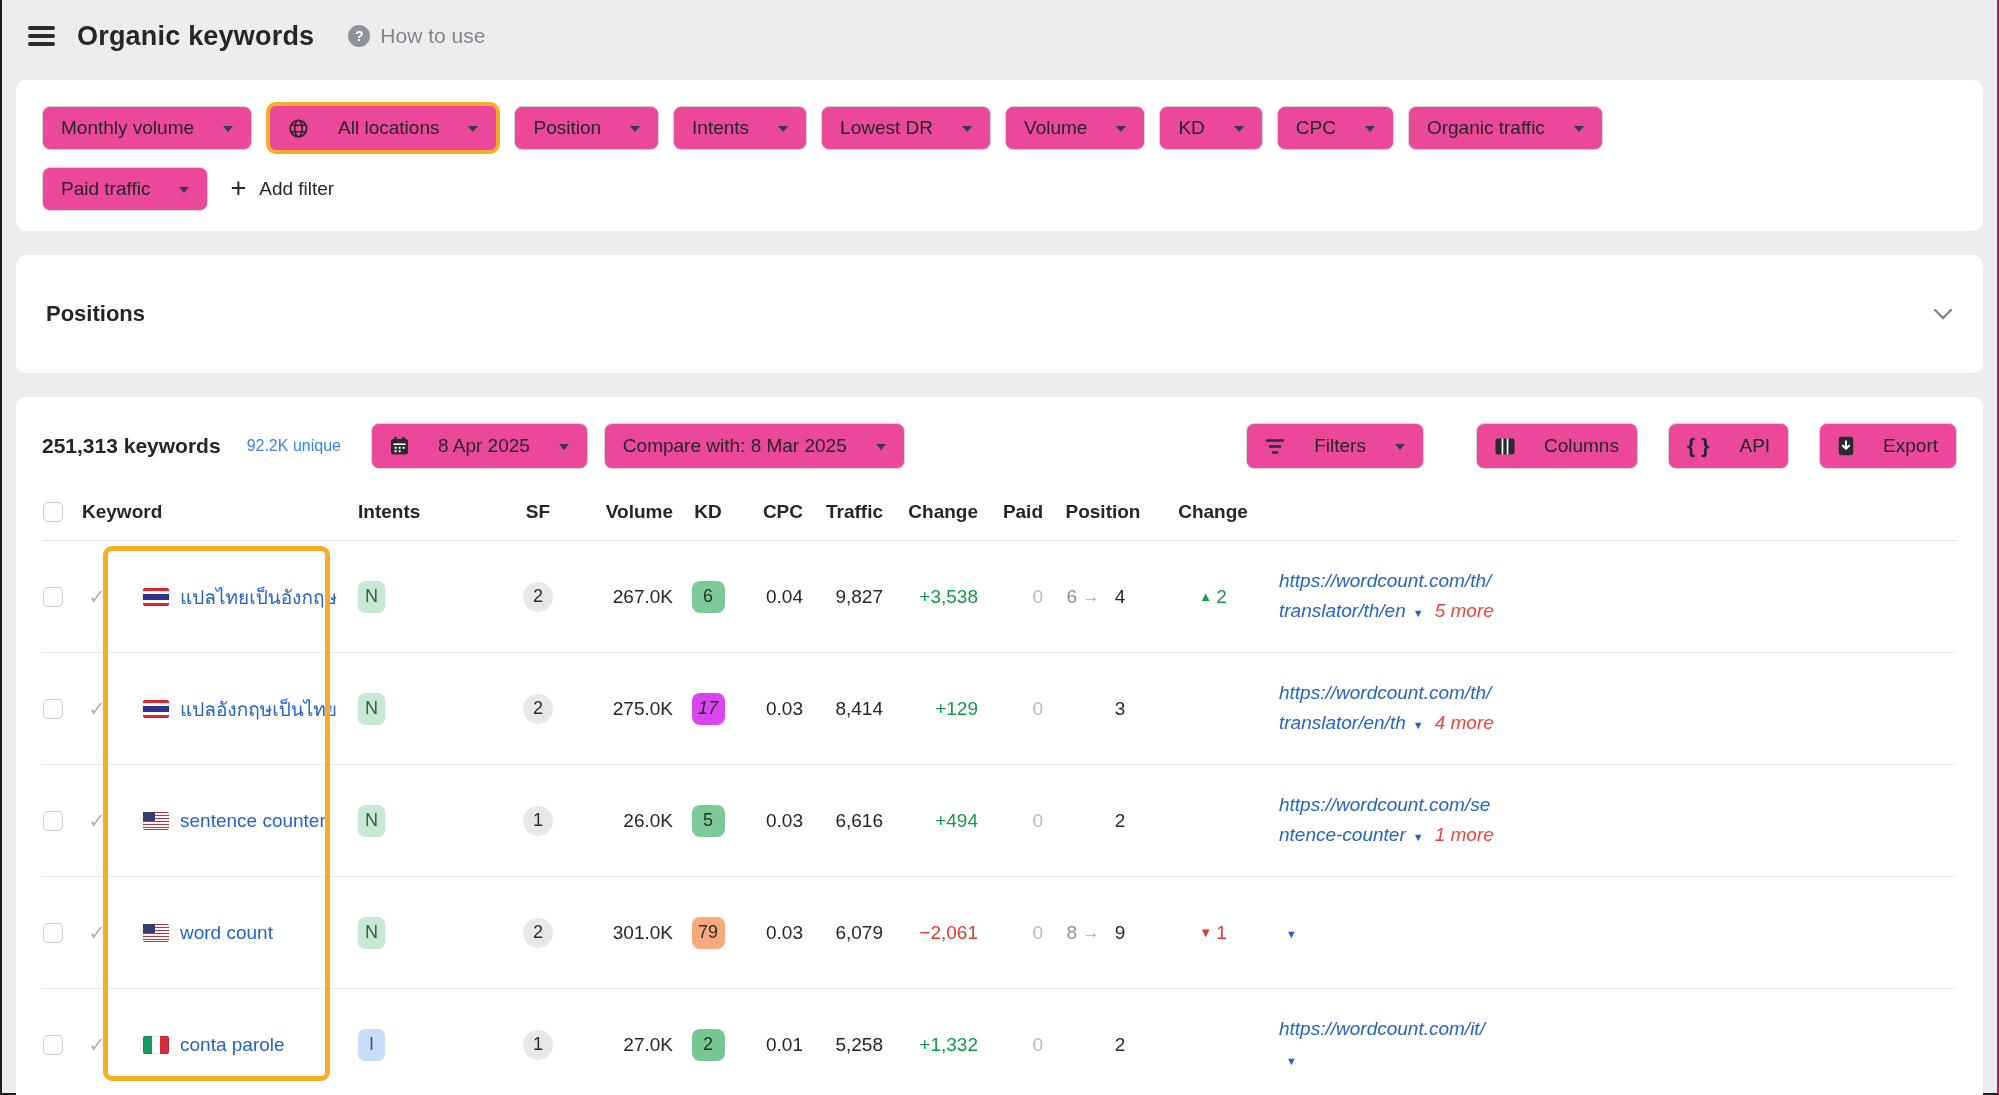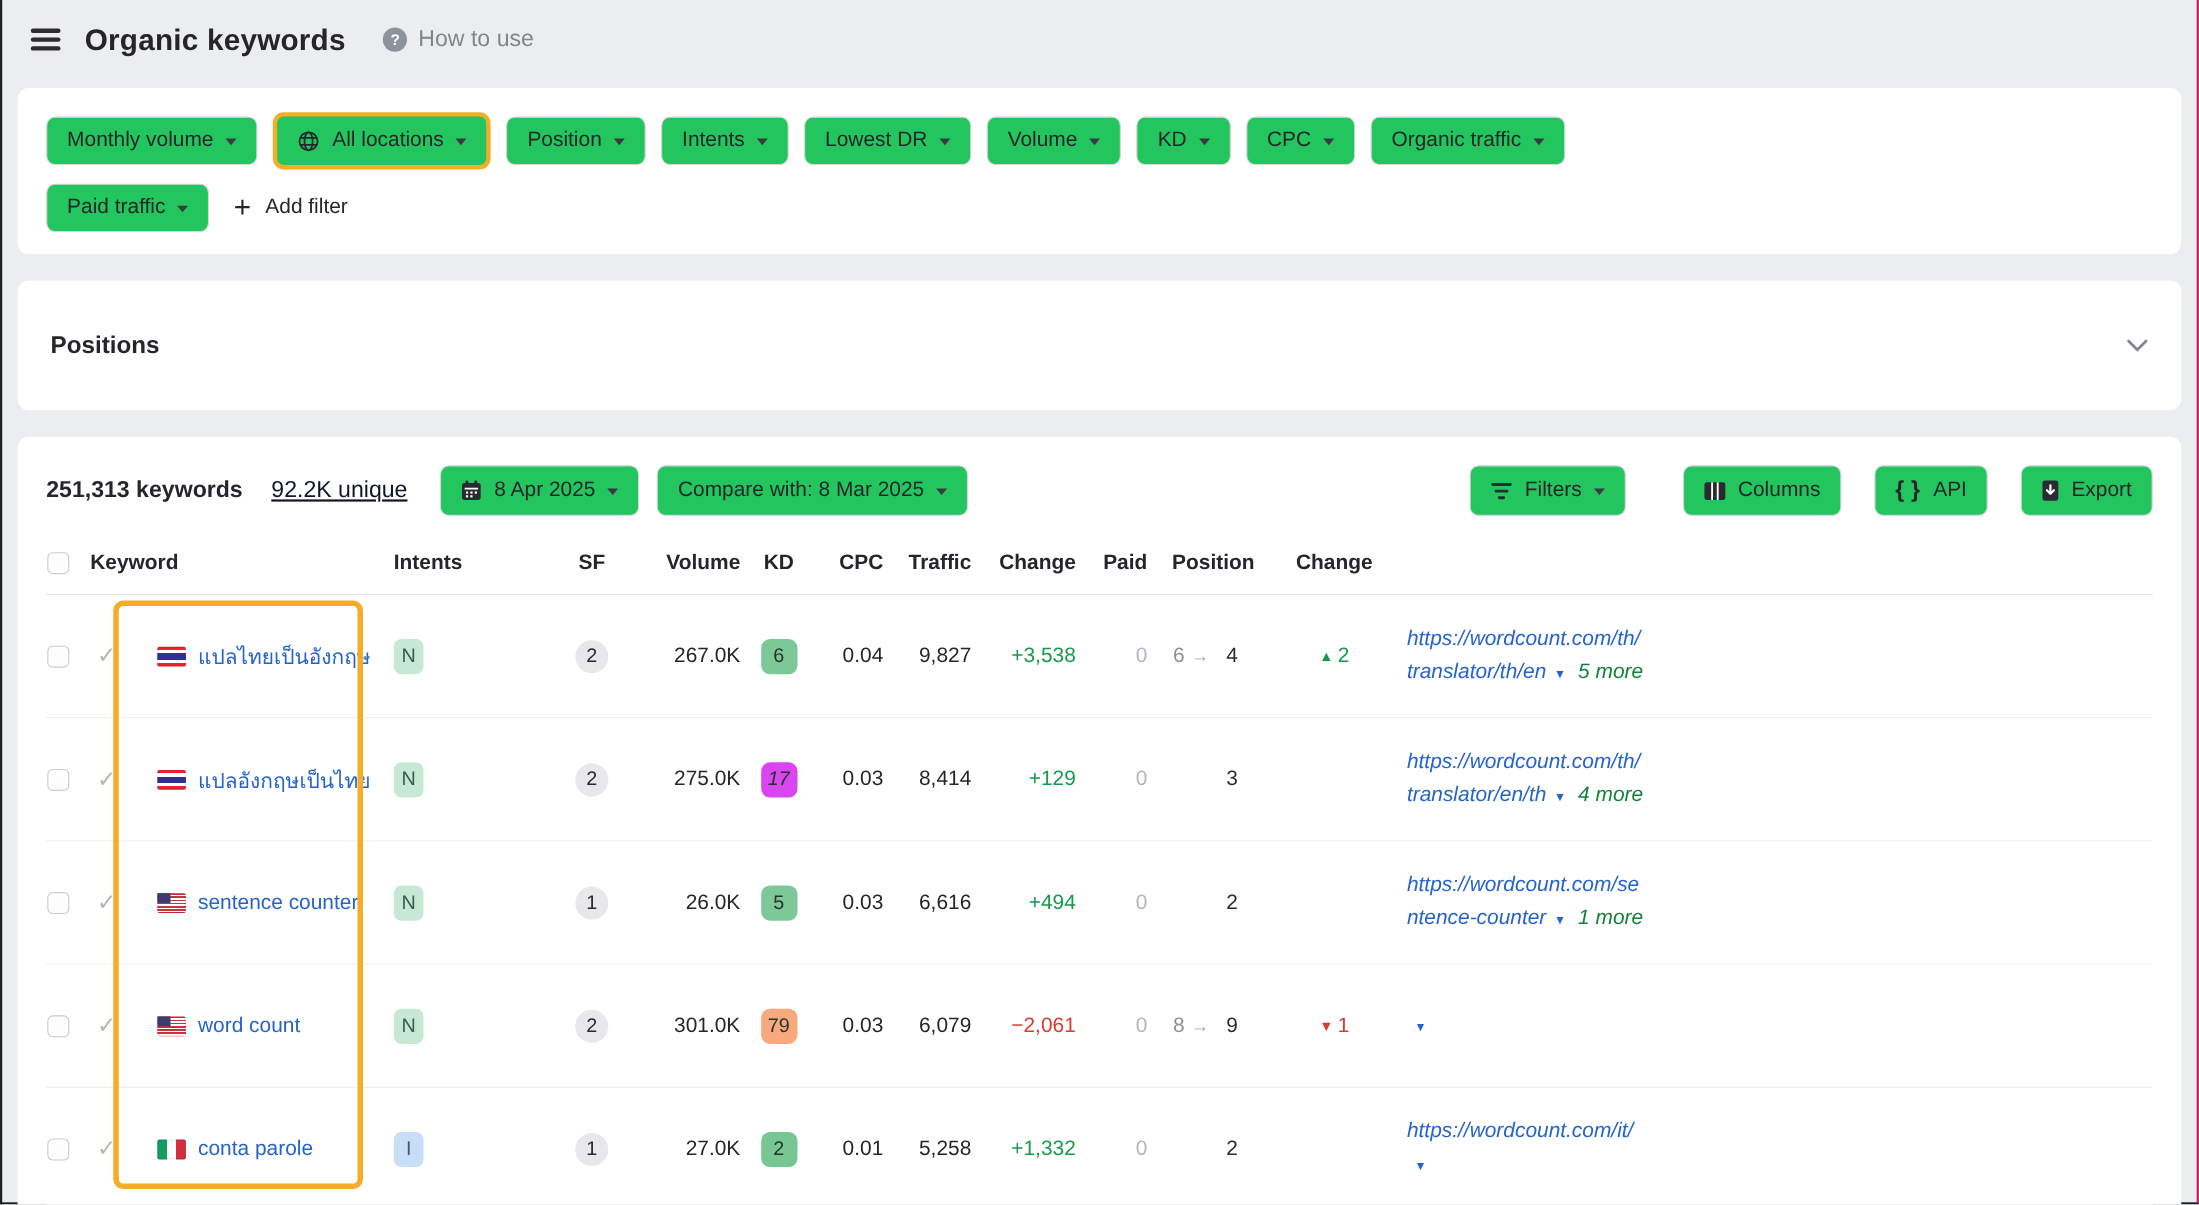--- a/index.html
+++ b/index.html
@@ -17,38 +17,38 @@
   .page-title { font-size:27px; font-weight:700; letter-spacing:.2px; }
   .howto { display:flex; align-items:center; gap:10px; margin-left:12px; color:#84848C; font-size:21px; cursor:pointer; }
   .help-badge { width:22px; height:22px; border-radius:50%; background:#8E939B; color:#fff; font-size:14px; font-weight:700; display:flex; align-items:center; justify-content:center; }
 
   
   .card { background:#fff; border-radius:10px; margin:0 14px; }
   .filters-card { margin-top:8px; padding:22px 26px 20px; }
   .filter-row { display:flex; align-items:center; gap:14px; }
   .filter-row + .filter-row { margin-top:13px; }
 
-  .btn { display:inline-flex; align-items:center; gap:11px; height:44px; padding:0 18px;
-         background:#22c55e; border:1px solid #D6D6DA; border-radius:8px;
+  .btn { display:inline-flex; align-items:center; gap:29px; height:44px; padding:0 18px;
+         background:#ec4899; border:1px solid #D6D6DA; border-radius:8px;
          font-family:inherit; font-size:19px; color:#26262A; cursor:pointer; white-space:nowrap; }
   .filter-btn.highlighted { border:4px solid #F5AC26; border-radius:10px; height:52px; padding:0 18px; }
   .caret { width:0; height:0; border-left:5.5px solid transparent; border-right:5.5px solid transparent; border-top:6.5px solid #3A3A40; margin-top:2px; }
   .add-filter { display:inline-flex; align-items:center; gap:13px; border:none; background:none;
                 font-family:inherit; font-size:19px; color:#26262A; cursor:pointer; padding:0 8px; }
   .plus-glyph { font-size:27px; font-weight:400; line-height:1; margin-top:-2px; }
 
   .positions-card { margin-top:24px; height:118px; display:flex; align-items:center; justify-content:space-between; padding:0 30px; }
   .positions-title { font-size:22px; font-weight:700; }
   .collapse-chevron { cursor:pointer; }
 
   
   .table-card { margin-top:24px; padding:26px 26px 0; border-radius:10px 10px 0 0; height:706px; overflow:hidden; }
   .toolbar { display:flex; align-items:center; }
   .kw-count { font-size:21px; font-weight:700; }
-  .uniq-count { font-size:21px; color:#0f172a; margin-left:26px;text-decoration:underline; }
+  .uniq-count { font-size:16px; color:#3b82f6; margin-left:26px; }
   .toolbar .btn { height:46px; }
   .date-btn { margin-left:30px; }
   .compare-btn { margin-left:16px; }
   .toolbar-right { margin-left:auto; display:flex; align-items:center; gap:30px; }
   .filters-btn { margin-right:22px; }
   .api-glyph { font-size:21px; font-weight:700; letter-spacing:1px; line-height:1; margin-top:-2px; }
 
   
   .thead, .trow { display:grid; grid-template-columns:40px 30px 230px 166px 60px 105px 70px 60px 80px 95px 65px 120px 100px 1fr; align-items:center; }
   .thead { height:58px; margin-top:14px; border-bottom:1px solid #E2E2E6; font-size:19px; font-weight:700; }
@@ -99,21 +99,21 @@
   .pos-arrow { width:28px; text-align:center; color:#A8A8B0; font-size:17px; }
   .pos-new { width:30px; text-align:center; color:#2A2A2E; }
 
   .c-poschange { display:flex; align-items:center; justify-content:center; gap:4px; }
   .c-poschange .tri { font-size:13px; }
   .c-poschange.up { color:#17994A; }
   .c-poschange.down { color:#DC3B30; }
 
   .c-url { padding-left:16px; line-height:30px; font-size:19px;font-style:italic; }
   .url-caret { color:#2563CE; font-size:11px; margin-left:7px; cursor:pointer; }
-  .more { color:#15803d; margin-left:11px; cursor:pointer; }
+  .more { color:#ef4444; margin-left:11px; cursor:pointer; }
 </style>
 </head>
 <body>
 
 <div class="screen">
 
   <header class="page-header">
     <div class="hamburger">
         <i></i>
         <i></i>

